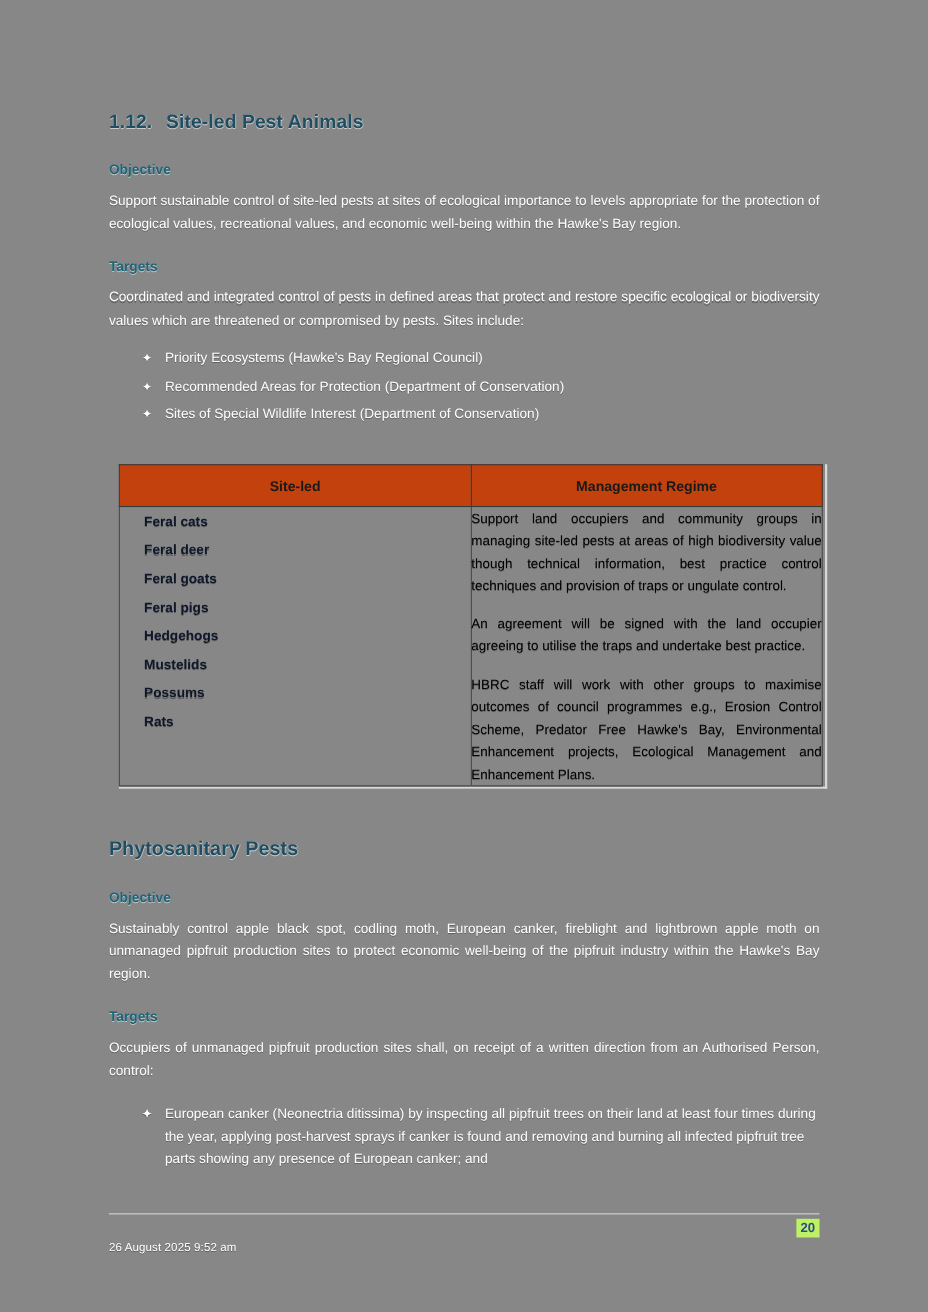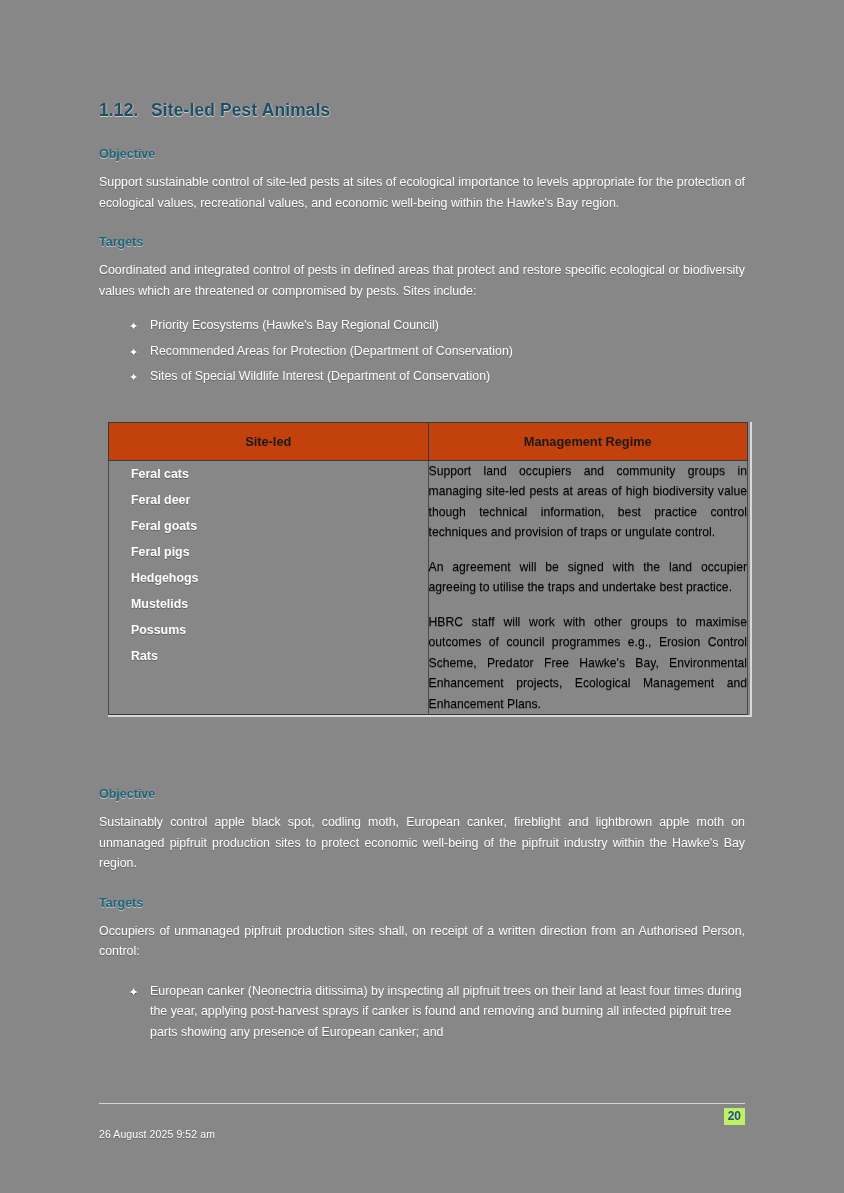--- a/index.html
+++ b/index.html
@@ -143,21 +143,21 @@
   .species-list {
     list-style: none;
     margin: 0;
     padding: 0;
   }
   .species-list li {
     font-size: 12.4px;
     font-weight: bold;
     line-height: 26px;
     padding-left: 22px;
-    color: #ffffff;
+    color: #0f172a;
     text-shadow: 0 1px 0 rgba(0,0,0,0.30);
   }
   .regime-para {
     font-size: 12.2px;
     line-height: 20.5px;
     margin: 0 0 14px 0;
     text-align: justify;
     color: #000000;
     text-shadow: 0 1px 0 rgba(0,0,0,0.28);
   }
@@ -260,20 +260,21 @@
               <p class="regime-para">An agreement will be signed with the land occupier agreeing to utilise the traps and undertake best practice.</p>
               <p class="regime-para">HBRC staff will work with other groups to maximise outcomes of council programmes e.g., Erosion Control Scheme, Predator Free Hawke's Bay, Environmental Enhancement projects, Ecological Management and Enhancement Plans.</p>
             </td>
           </tr>
         </tbody>
       </table>
     </div>
 
     <div class="sp-44"></div>
 
+    <h2 class="doc-h2">Phytosanitary Pests</h2>
 
     <div class="sp-26"></div>
 
     <h3 class="doc-h3">Objective</h3>
     <div class="sp-10"></div>
     <p class="body">Sustainably control apple black spot, codling moth, European canker, fireblight and lightbrown apple moth on unmanaged pipfruit production sites to protect economic well-being of the pipfruit industry within the Hawke's Bay region.</p>
 
     <div class="sp-22"></div>
 
     <h3 class="doc-h3">Targets</h3>

